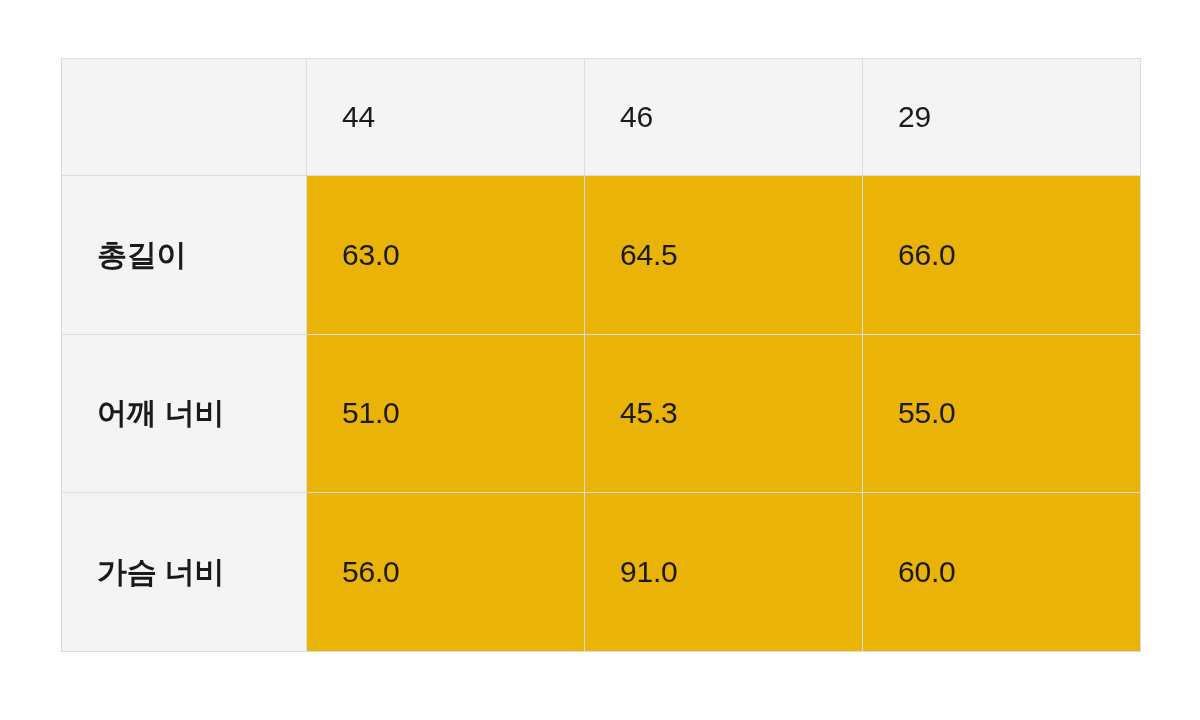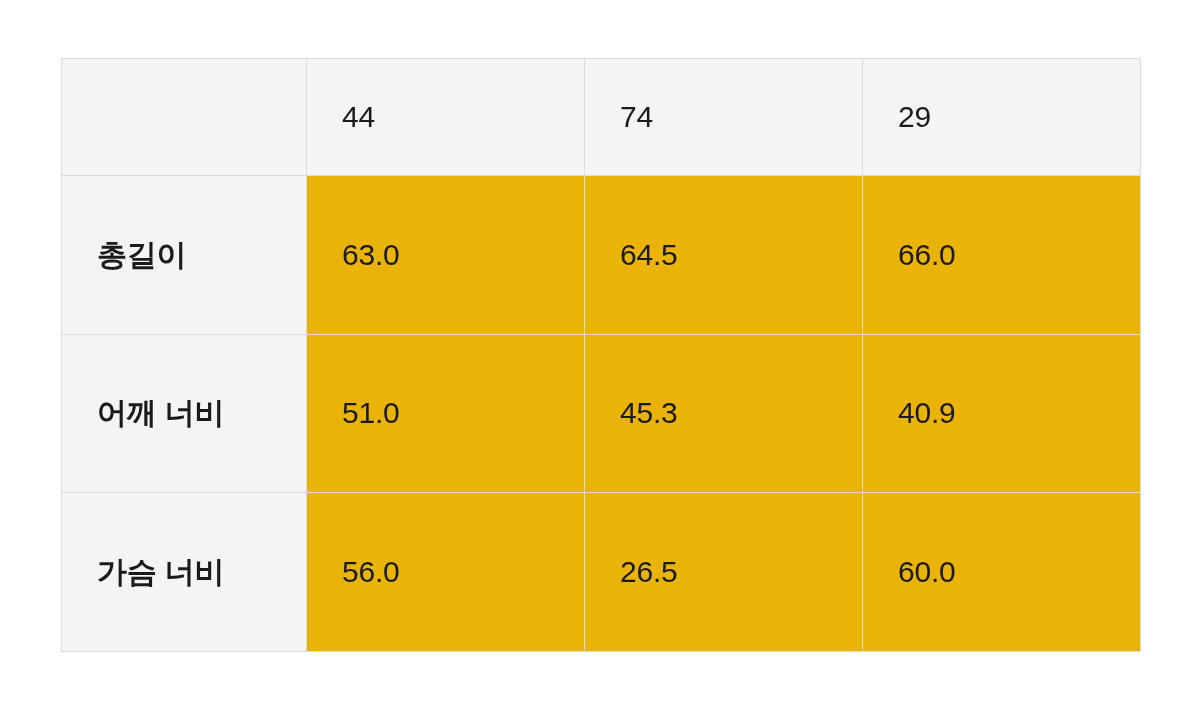--- a/index.html
+++ b/index.html
@@ -80,38 +80,38 @@
     <colgroup>
       <col class="c-label">
       <col class="c-val">
       <col class="c-val">
       <col class="c-val">
     </colgroup>
     <thead>
       <tr>
         <th class="corner-cell" scope="col"></th>
         <th scope="col">44</th>
-        <th scope="col">74</th>
+        <th scope="col">46</th>
         <th scope="col">29</th>
       </tr>
     </thead>
     <tbody>
       <tr>
         <th class="row-label" scope="row">총길이</th>
         <td class="value-cell">63.0</td>
         <td class="value-cell">64.5</td>
         <td class="value-cell">66.0</td>
       </tr>
       <tr>
         <th class="row-label" scope="row">어깨 너비</th>
         <td class="value-cell">51.0</td>
         <td class="value-cell">45.3</td>
-        <td class="value-cell">40.9</td>
+        <td class="value-cell">55.0</td>
       </tr>
       <tr>
         <th class="row-label" scope="row">가슴 너비</th>
         <td class="value-cell">56.0</td>
-        <td class="value-cell">26.5</td>
+        <td class="value-cell">91.0</td>
         <td class="value-cell">60.0</td>
       </tr>
     </tbody>
   </table>
 </div>
 
 </body></html>

